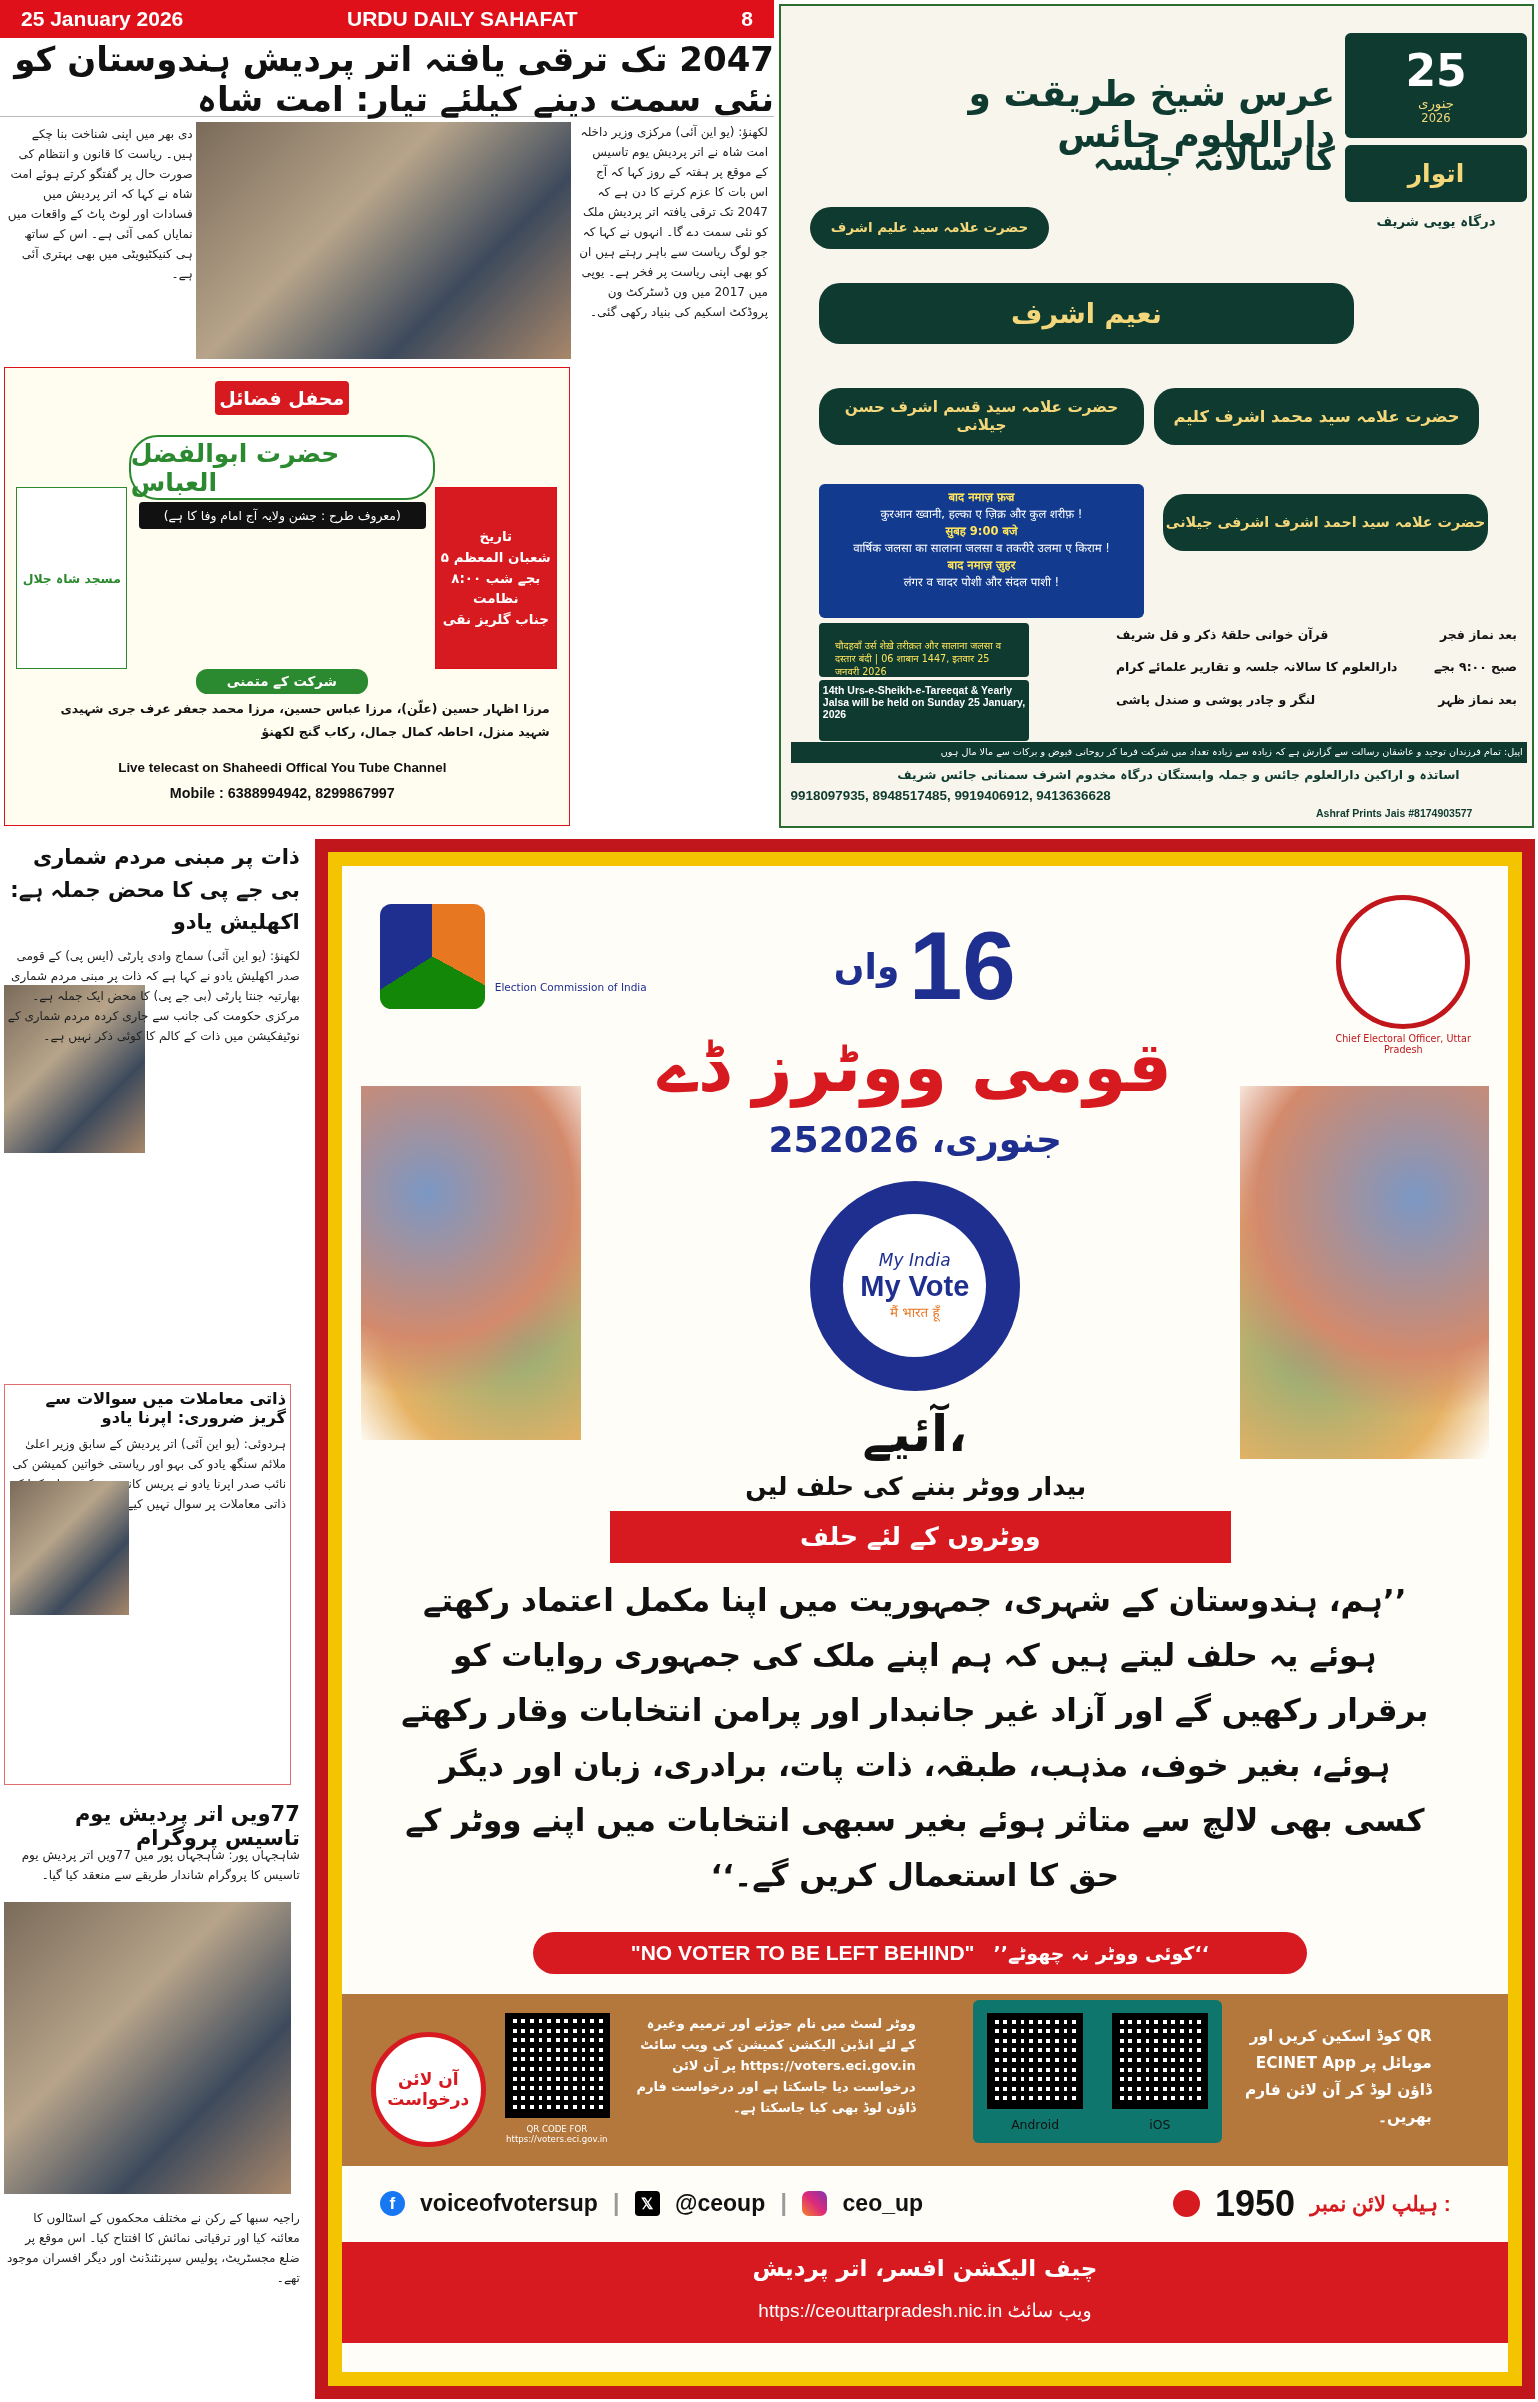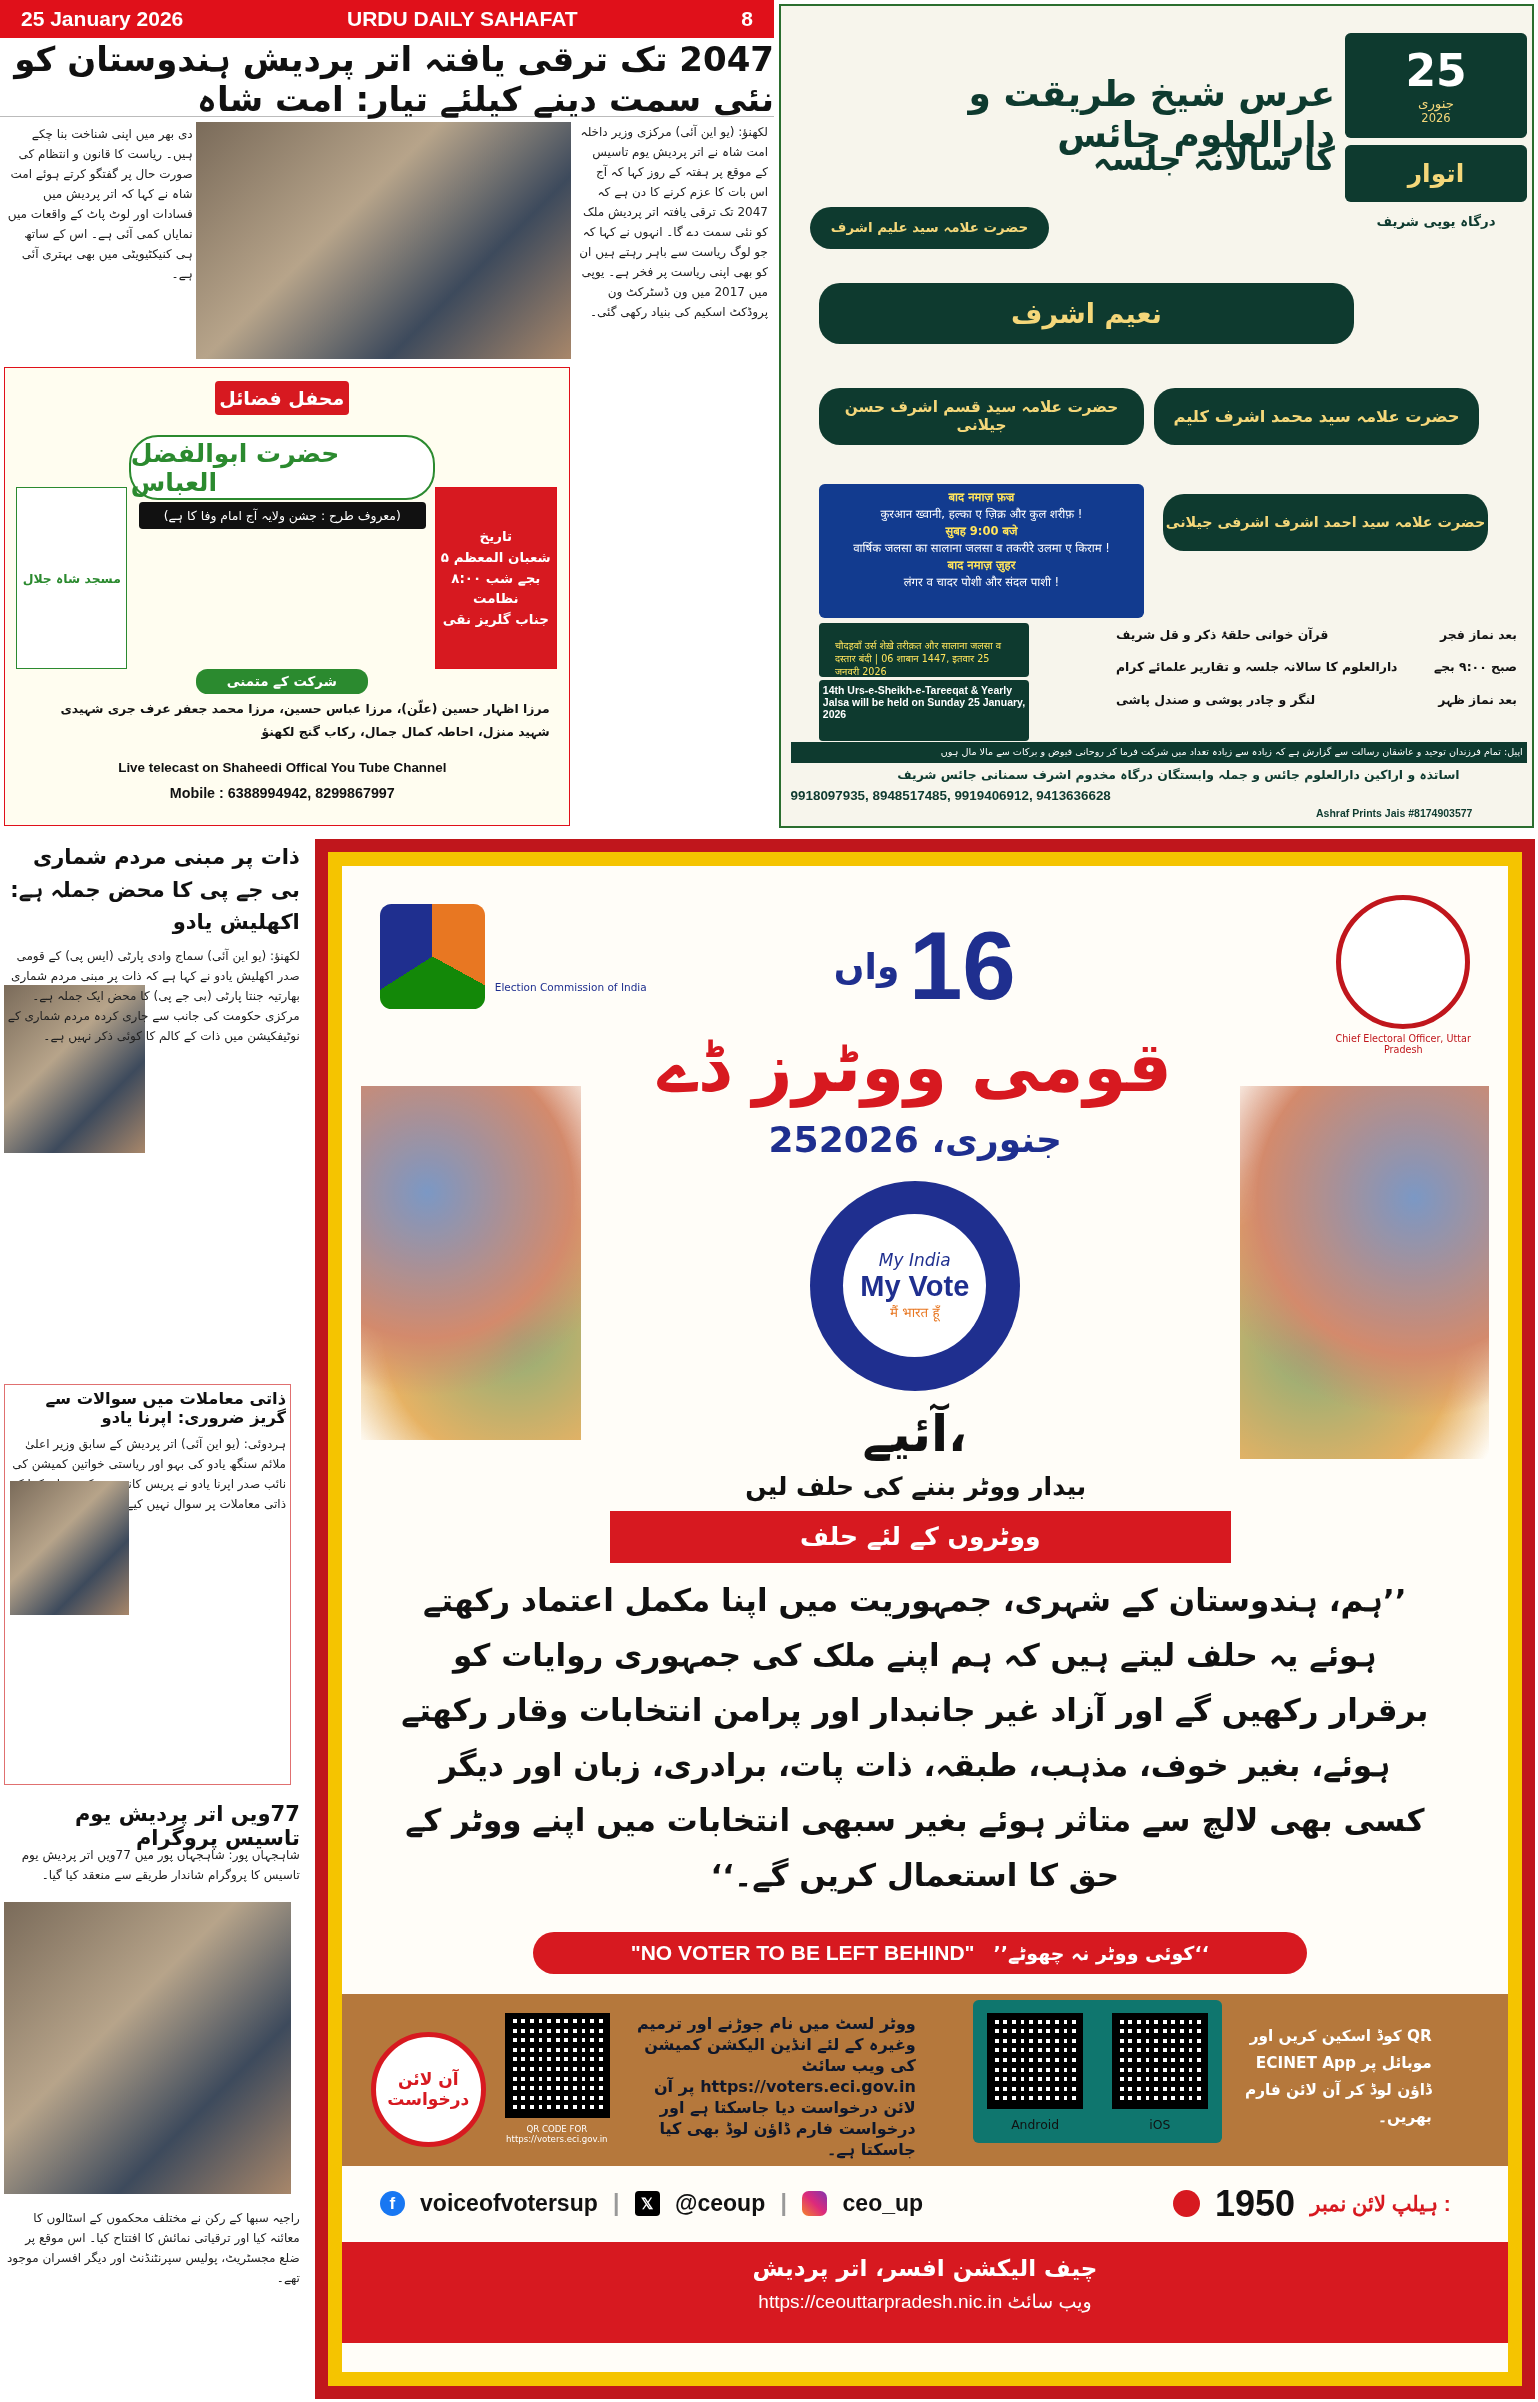--- a/index.html
+++ b/index.html
@@ -152,21 +152,21 @@
 
       <div class="abs center" style="left:191px;top:1066px;width:774px;height:42px;background:#d71920;color:#fff;border-radius:21px;gap:19px;font-weight:bold">
         <span style="font-size:21px;font-family:'Liberation Sans',sans-serif">"NO VOTER TO BE LEFT BEHIND"</span>
         <span style="font-size:19px">’’کوئی ووٹر نہ چھوٹے‘‘</span>
       </div>
 
       <div class="abs" style="left:0;top:1128px;width:100%;height:172px;background:#b5783c">
         <div class="abs center" style="left:29px;top:38px;width:115px;height:115px;border-radius:50%;background:#fff;border:5.7px solid #d71920;color:#d71920;font-size:17px;font-weight:bold;text-align:center">آن لائن درخواست</div>
         <div class="abs qr" style="left:163px;top:19px;width:105px;height:105px"></div>
         <div class="abs" style="left:153px;top:130px;width:124px;font-size:8.6px;color:#fff;text-align:center">QR CODE FOR https://voters.eci.gov.in</div>
-        <div class="abs rtl" style="left:287px;top:19px;width:287px;font-size:16px;color:#0f172a;font-weight:bold;line-height:21px">ووٹر لسٹ میں نام جوڑنے اور ترمیم وغیرہ کے لئے انڈین الیکشن کمیشن کی ویب سائٹ https://voters.eci.gov.in پر آن لائن درخواست دیا جاسکتا ہے اور درخواست فارم ڈاؤن لوڈ بھی کیا جاسکتا ہے۔</div>
+        <div class="abs rtl" style="left:287px;top:19px;width:287px;font-size:13px;color:#ffffff;font-weight:bold;line-height:21px">ووٹر لسٹ میں نام جوڑنے اور ترمیم وغیرہ کے لئے انڈین الیکشن کمیشن کی ویب سائٹ https://voters.eci.gov.in پر آن لائن درخواست دیا جاسکتا ہے اور درخواست فارم ڈاؤن لوڈ بھی کیا جاسکتا ہے۔</div>
         <div class="abs" style="left:631px;top:6px;width:249px;height:143px;background:#0f766e;border-radius:5.7px">
           <div class="abs qr" style="left:14.3px;top:13.4px;width:96px;height:96px"></div>
           <div class="abs qr" style="left:139px;top:13.4px;width:96px;height:96px"></div>
           <div class="abs" style="left:14.3px;top:117px;width:96px;font-size:12.4px;text-align:center">Android</div>
           <div class="abs" style="left:139px;top:117px;width:96px;font-size:12.4px;text-align:center">iOS</div>
         </div>
         <div class="abs rtl" style="left:899px;top:29px;width:191px;font-size:15.3px;color:#fff;font-weight:bold;line-height:27px">QR کوڈ اسکین کریں اور موبائل پر ECINET App ڈاؤن لوڈ کر آن لائن فارم بھریں۔</div>
       </div>
 
       <div class="abs" style="left:38px;top:1314px;width:1071px;height:48px;display:flex;align-items:center;gap:15.3px;font-size:23px;font-weight:bold;font-family:'Liberation Sans',sans-serif">
@@ -179,21 +179,21 @@
         <span style="width:25px;height:25px;border-radius:6.7px;background:linear-gradient(45deg,#f58529,#dd2a7b,#8134af)"></span>
         <span>ceo_up</span>
         <span style="flex:1"></span>
         <span style="width:27px;height:27px;border-radius:50%;background:#d71920"></span>
         <span style="font-size:36px">1950</span>
         <span style="color:#d71920;font-size:21px">ہیلپ لائن نمبر :</span>
       </div>
 
       <div class="abs" style="left:0;top:1376px;width:100%;height:101px;background:#d71920;color:#fff;text-align:center">
         <div style="font-size:23px;font-weight:bold;padding-top:13.4px">چیف الیکشن افسر، اتر پردیش</div>
-        <div style="font-size:19px;margin-top:9px;font-family:'Liberation Sans',sans-serif">
+        <div style="font-size:19px;margin-top:18px;font-family:'Liberation Sans',sans-serif">
           <span>https://ceouttarpradesh.nic.in</span>
           <span>ویب سائٹ</span>
         </div>
       </div>
     </div>
   </div>
 </div>
 
 
 </body></html>

